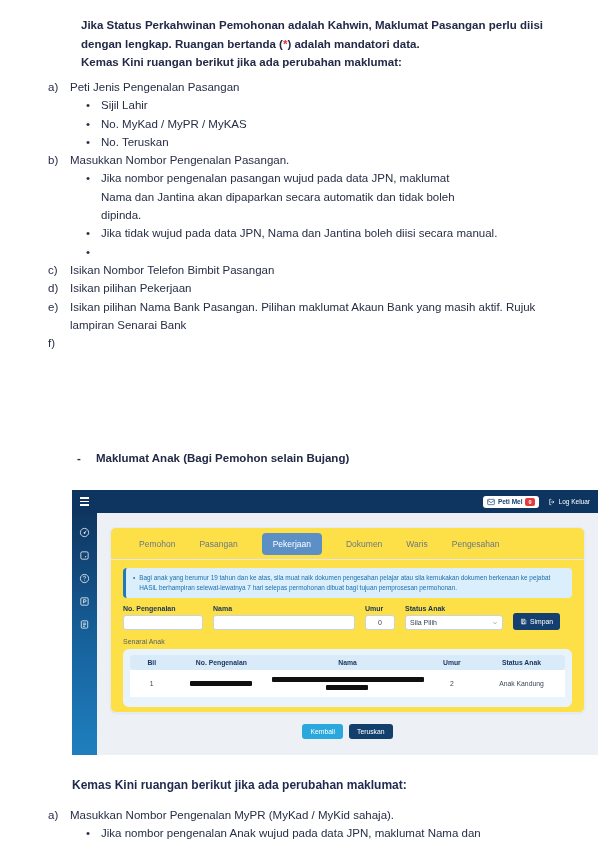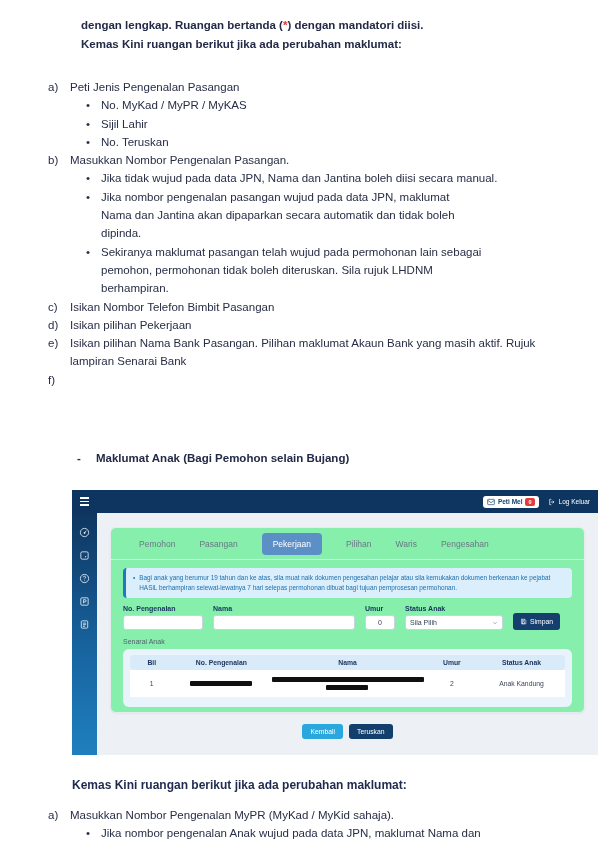--- a/index.html
+++ b/index.html
@@ -36,21 +36,21 @@
   .mail-btn{background:#fff;border-radius:3px;padding:2px 4px;display:flex;align-items:center;gap:3px;
             font-size:6.5px;font-weight:bold;color:#14416e;}
   .badge{background:#e23d3d;color:#fff;border-radius:2px;padding:1px 3px;font-size:5.5px;font-weight:bold;}
   .logout{display:flex;align-items:center;gap:3px;color:#fff;font-size:6.5px;}
 
   .shot-body{display:flex;height:242px;}
   .side{flex:none;width:25px;background:linear-gradient(180deg,#0e3560 0%,#17639e 55%,#1f7fbe 100%);
         display:flex;flex-direction:column;align-items:center;padding-top:14px;gap:12px;box-sizing:border-box;}
   .side svg{display:block;opacity:.92;}
   .main{flex:1;background:#edf1f6;position:relative;box-sizing:border-box;}
-  .card{margin:14px 13px 0;height:186px;background:#86efac;border:1px solid #e7eaee;border-radius:6px;
+  .card{margin:14px 13px 0;height:186px;background:#fde047;border:1px solid #e7eaee;border-radius:6px;
         box-sizing:border-box;box-shadow:0 1px 2px rgba(20,40,80,.05);overflow:hidden;}
   .tabs{display:flex;align-items:center;height:31px;padding-left:28px;gap:24px;
         border-bottom:1px solid #e4e7ec;font-size:8.5px;color:#6b7785;}
   .tab{cursor:pointer;}
   .tab.active{background:#5d8fc7;color:#fff;padding:6px 11px;border-radius:4px;}
 
   .alert{margin:8px 12px 0;background:#daeefb;border-left:3px solid #1d79c0;border-radius:4px;
          padding:5px 10px 5px 7px;font-size:6.4px;line-height:10px;color:#2070ad;display:flex;gap:4px;}
   .alert .adot::before{content:"\2022";}
 
@@ -81,57 +81,57 @@
   .actions{margin-top:11px;display:flex;justify-content:center;gap:6px;}
   .btn-kembali{background:#2aa7dd;padding:4px 8px;}
   .btn-teruskan{background:#133f6c;padding:4px 8px;}
 </style>
 </head>
 <body>
 
 <div class="page">
 
   <div class="intro">
-    <div><span>dengan lengkap. Ruangan bertanda (</span><span class="star">*</span><span>) dengan mandatori diisi.</span></div>
+    <div>Jika Status Perkahwinan Pemohonan adalah Kahwin, Maklumat Pasangan perlu diisi</div>
+    <div><span>dengan lengkap. Ruangan bertanda (</span><span class="star">*</span><span>) adalah mandatori data.</span></div>
     <div>Kemas Kini ruangan berikut jika ada perubahan maklumat:</div>
   </div>
 
   <div id="list1" class="doclist">
     <div class="li">
         <span class="marker">a)</span>
         <span class="txt">Peti Jenis Pengenalan Pasangan</span>
       </div>
     <div class="bullet">
         <span class="dot"></span>
+        <span class="txt">Sijil Lahir</span>
+      </div>
+    <div class="bullet">
+        <span class="dot"></span>
         <span class="txt">No. MyKad / MyPR / MyKAS</span>
-      </div>
-    <div class="bullet">
-        <span class="dot"></span>
-        <span class="txt">Sijil Lahir</span>
       </div>
     <div class="bullet">
         <span class="dot"></span>
         <span class="txt">No. Teruskan</span>
       </div>
 
     <div class="li">
         <span class="marker">b)</span>
         <span class="txt">Masukkan Nombor Pengenalan Pasangan.</span>
       </div>
     <div class="bullet">
         <span class="dot"></span>
+        <span class="txt w370">Jika nombor pengenalan pasangan wujud pada data JPN, maklumat Nama dan Jantina akan dipaparkan secara automatik dan tidak boleh dipinda.</span>
+      </div>
+    <div class="bullet">
+        <span class="dot"></span>
         <span class="txt w445">Jika tidak wujud pada data JPN, Nama dan Jantina boleh diisi secara manual.</span>
       </div>
     <div class="bullet">
         <span class="dot"></span>
-        <span class="txt w370">Jika nombor pengenalan pasangan wujud pada data JPN, maklumat Nama dan Jantina akan dipaparkan secara automatik dan tidak boleh dipinda.</span>
-      </div>
-    <div class="bullet">
-        <span class="dot"></span>
-        <span class="txt w390">Sekiranya maklumat pasangan telah wujud pada permohonan lain sebagai pemohon, permohonan tidak boleh diteruskan. Sila rujuk LHDNM berhampiran.</span>
       </div>
 
     <div class="li">
         <span class="marker">c)</span>
         <span class="txt">Isikan Nombor Telefon Bimbit Pasangan</span>
       </div>
     <div class="li">
         <span class="marker">d)</span>
         <span class="txt">Isikan pilihan Pekerjaan</span>
       </div>
@@ -203,21 +203,21 @@
           </svg>
       </div>
 
       <div class="main">
         <div class="card">
 
           <div class="tabs">
             <span class="tab">Pemohon</span>
             <span class="tab">Pasangan</span>
             <span class="tab active">Pekerjaan</span>
-            <span class="tab">Pilihan</span>
+            <span class="tab">Dokumen</span>
             <span class="tab">Waris</span>
             <span class="tab">Pengesahan</span>
           </div>
 
           <div class="alert">
             <span class="adot"></span>
             <span>Bagi anak yang berumur 19 tahun dan ke atas, sila muat naik dokumen pengesahan pelajar atau sila kemukakan dokumen berkenaan ke pejabat HASiL berhampiran selewat-lewatnya 7 hari selepas permohonan dibuat bagi tujuan pemprosesan permohonan.</span>
           </div>
 
           <div class="form-row">

